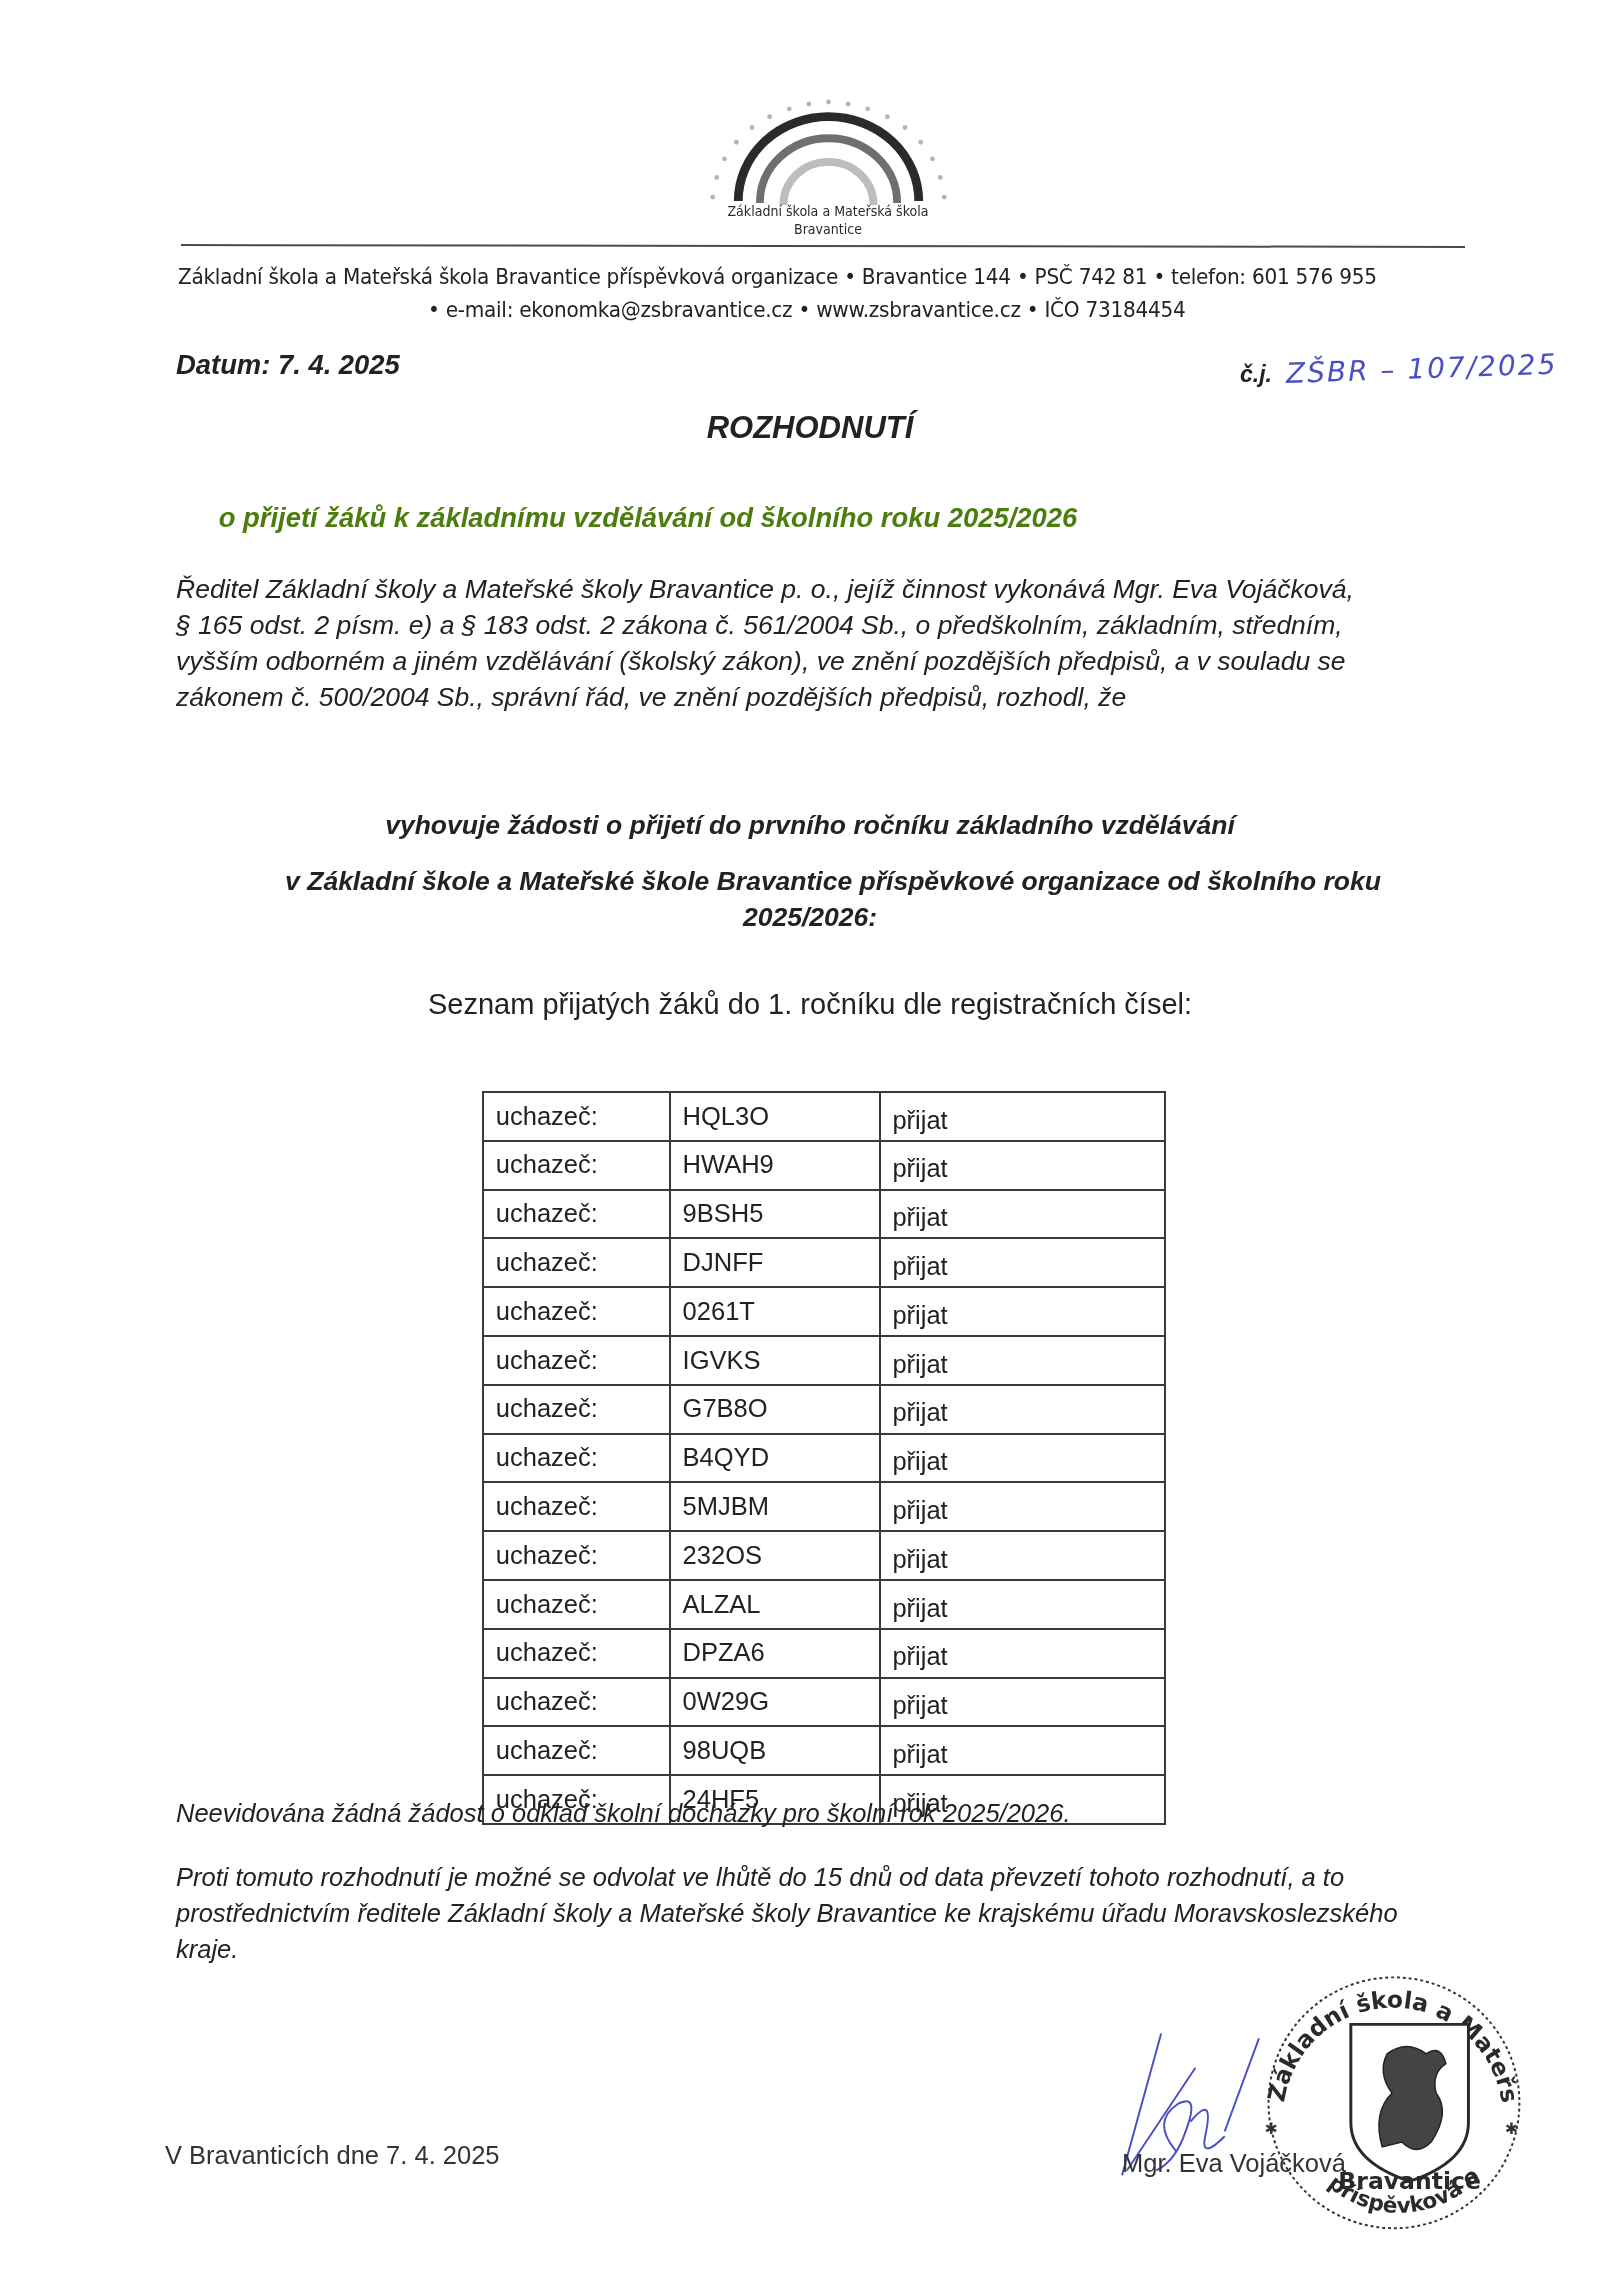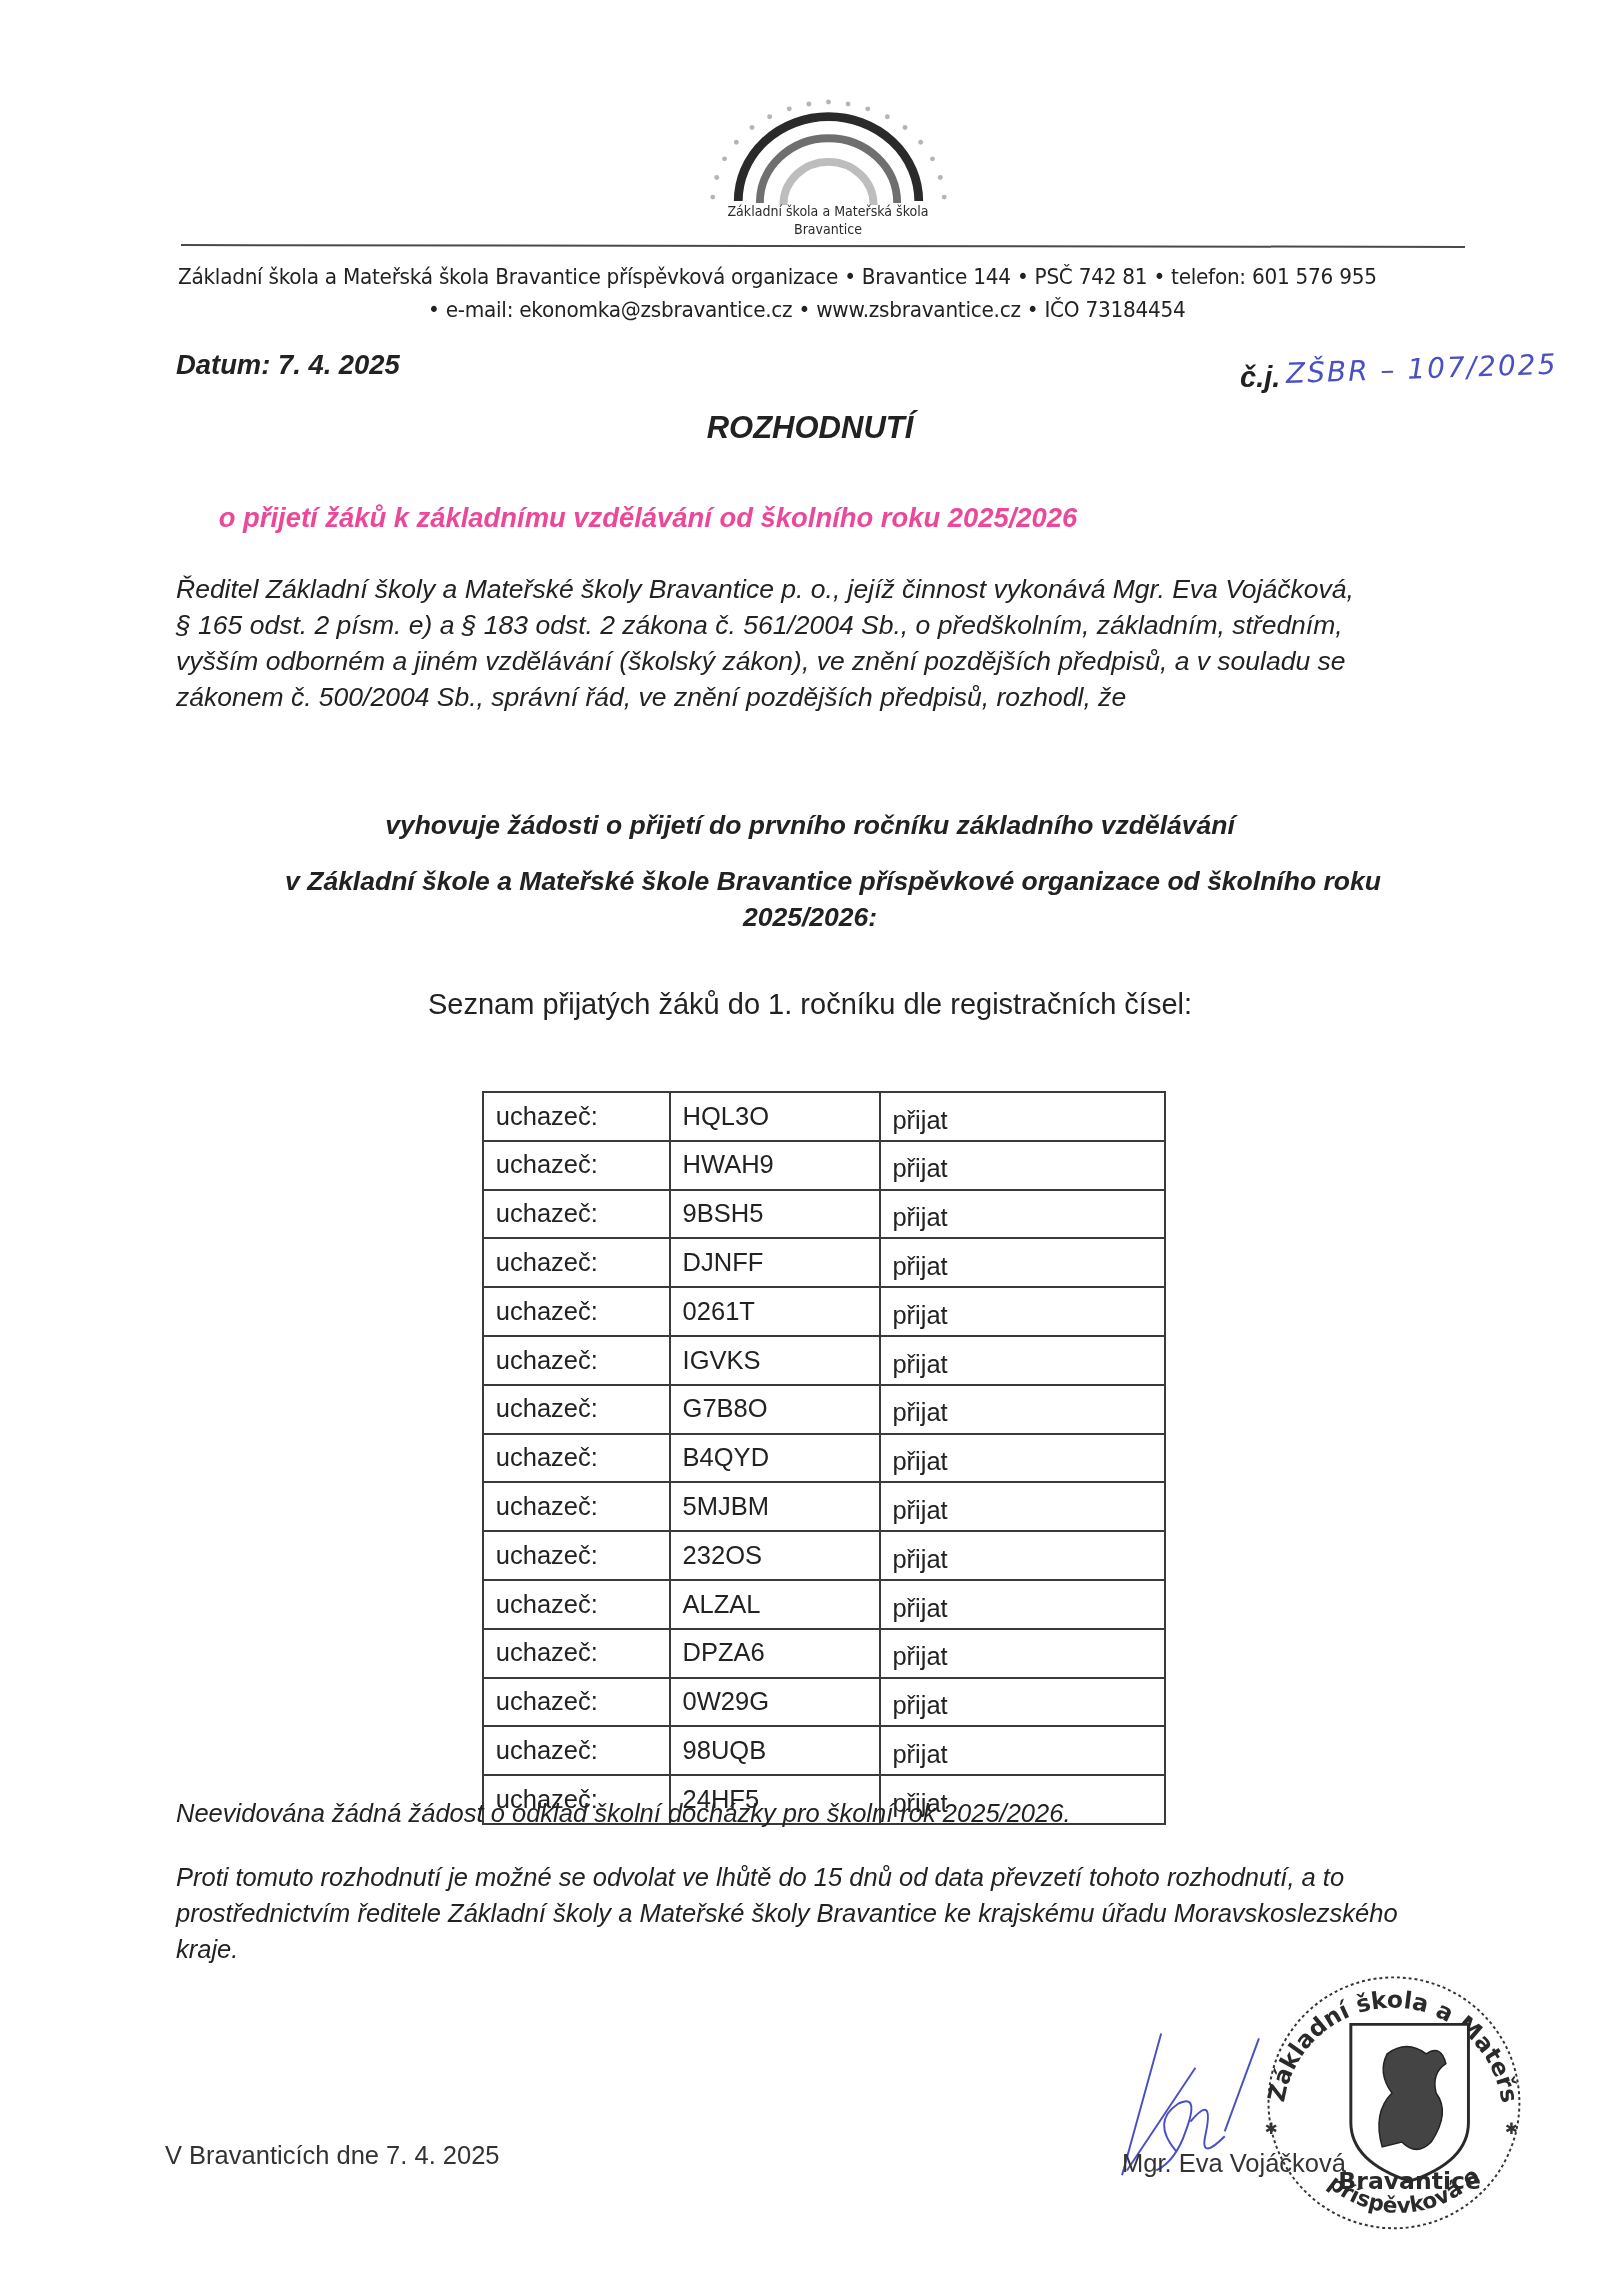--- a/index.html
+++ b/index.html
@@ -12,28 +12,28 @@
                   color: #2b2b2b; transform: scaleX(0.86); }
   .header-rule { left: 181px; top: 245px; width: 1284px; height: 0; border-top: 2px solid #4a4a4a;
                  transform: rotate(0.08deg); }
   .org-line1 { left: 178px; top: 263px; width: 1294px; font-family: "DejaVu Sans", sans-serif;
                font-size: 21.6px; line-height: 27.4px; color: #222; white-space: nowrap; letter-spacing: -0.3px;
                transform-origin: left top; transform: scaleX(0.93); }
   .org-line2 { left: 428px; top: 296px; font-family: "DejaVu Sans", sans-serif; font-size: 21.6px;
                line-height: 27.4px; color: #222; white-space: nowrap; letter-spacing: -0.3px;
                transform-origin: left top; transform: scaleX(0.93); }
   .datum { left: 176px; top: 349px; font-size: 27.4px; font-weight: bold; font-style: italic; color: #222; }
-  .cj-label { left: 1240px; top: 361px; font-size: 29px; font-weight: bold; font-style: italic; color: #222; }
+  .cj-label { left: 1240px; top: 361px; font-size: 23px; font-weight: bold; font-style: italic; color: #222; }
   .cj-value { left: 1286px; top: 357px; font-size: 28px; font-style: italic; color: #4a4fc4;
               font-family: "DejaVu Sans", sans-serif; letter-spacing: 2px; transform: rotate(-2deg);
               transform-origin: left center; }
   .title { left: 0; width: 1620px; top: 410px; text-align: center; font-size: 31px; font-weight: bold;
            font-style: italic; color: #222; }
   .subtitle { left: 0; width: 1296px; top: 502px; text-align: center; font-size: 27.4px; font-weight: bold;
-              font-style: italic; color: #ec4899; }
+              font-style: italic; color: #4d7c0f; }
   .body-para { left: 176px; top: 571px; width: 1333px; font-size: 26.5px; font-style: italic;
                line-height: 36px; color: #222; }
   .body-para div { white-space: nowrap; }
   .decision { left: 0; width: 1620px; text-align: center; font-size: 26.5px; font-weight: bold;
               font-style: italic; color: #222; }
   .list-heading { left: 0; width: 1620px; top: 988px; text-align: center; font-size: 29px; color: #222; }
   table.candidates { position: absolute; left: 482px; top: 1091px; width: 684px;
                      border-collapse: collapse; font-size: 25.5px; color: #222; }
   table.candidates td { border: 2px solid #3a3a3a; height: 39px; padding: 0 0 0 11.8px;
                         vertical-align: middle; line-height: 25.5px; }

